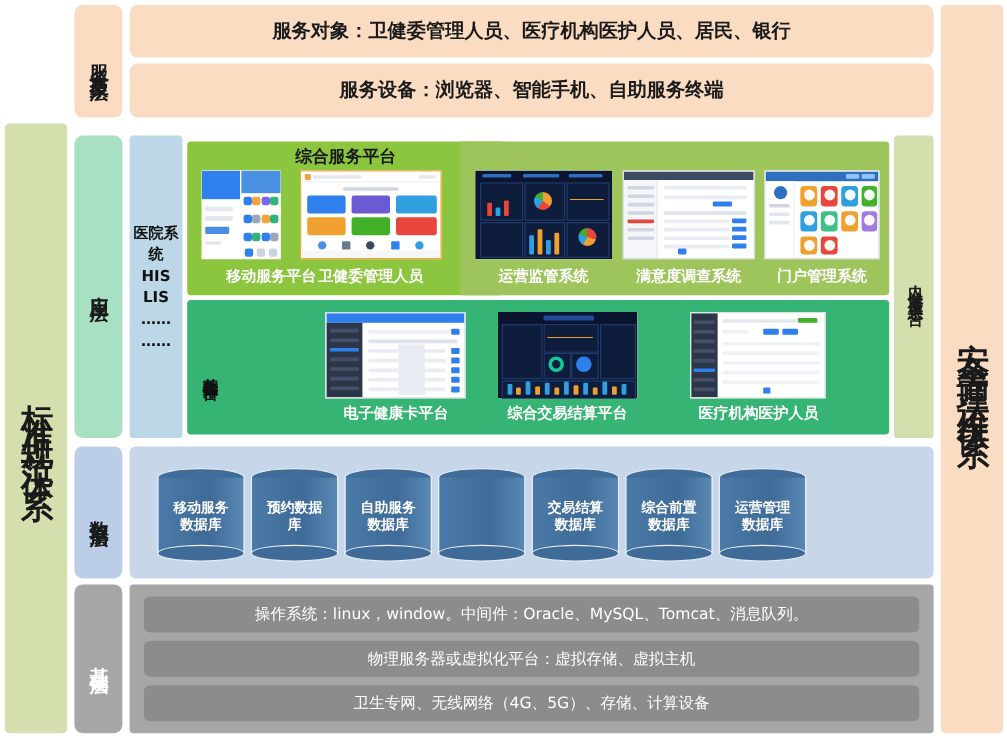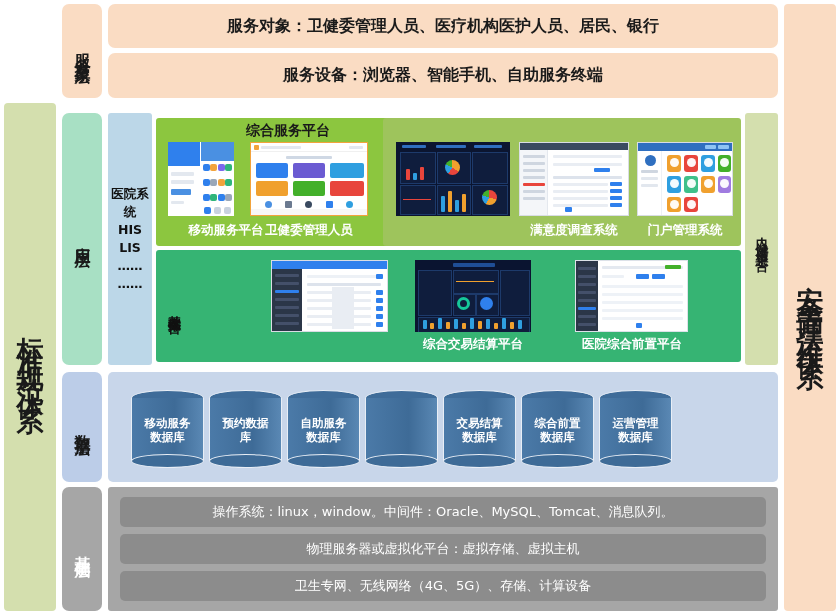--- a/index.html
+++ b/index.html
@@ -245,20 +245,21 @@
       <div class="panelbox" style="left:76px;top:43px;width:34px;height:28px;"></div>
       <div class="mk" style="left:7px;top:50px;width:28px;height:15px;
            background:linear-gradient(transparent 45%,#e8453c 45% 50%,transparent 50%);"></div>
       <div class="chartbar" style="left:45px;bottom:4px;width:4px;height:16px;background:#2f9fe0;"></div>
       <div class="chartbar" style="left:52px;bottom:4px;width:4px;height:21px;background:#f0a02e;"></div>
       <div class="chartbar" style="left:59px;bottom:4px;width:4px;height:12px;background:#2f9fe0;"></div>
       <div class="chartbar" style="left:66px;bottom:4px;width:4px;height:18px;background:#f0a02e;"></div>
       <div class="mk" style="left:86px;top:48px;width:15px;height:15px;border-radius:50%;
            background:conic-gradient(#e8453c 0 30%,#f0a02e 30% 58%,#2f9fe0 58% 80%,#43b02a 80% 100%);"></div>
     </div>
+    <div class="thumbcap" style="left:8px;top:104px;width:124px;">运营监管系统</div>
 
     <div class="thumb" style="left:136px;top:24px;width:110px;height:74px;border:1px solid #d9dde4;">
       <div class="mk" style="left:0;right:0;top:0;height:7px;background:#3a4a60;"></div>
       <div class="mk" style="left:0;top:7px;bottom:0;width:28px;background:#f4f6f9;border-right:1px solid #e4e8ee;"></div>
       <div class="sbrow" style="left:3px;width:22px;top:12px;background:#cfd6e0;"></div>
       <div class="sbrow" style="left:3px;width:22px;top:19px;background:#cfd6e0;"></div>
       <div class="sbrow" style="left:3px;width:22px;top:26px;background:#cfd6e0;"></div>
       <div class="sbrow" style="left:3px;width:22px;top:33px;background:#cfd6e0;"></div>
       <div class="sbrow" style="left:3px;width:22px;top:40px;background:#e8453c;"></div>
       <div class="sbrow" style="left:3px;width:22px;top:47px;background:#cfd6e0;"></div>
@@ -345,20 +346,21 @@
       <div class="trow" style="left:35px;right:16px;top:54px;"></div>
       <div class="trow" style="left:35px;right:16px;top:62px;"></div>
       <div class="mk" style="left:60px;top:26px;width:22px;height:42px;background:#e9edf3;"></div>
       <div class="bluebtn" style="right:4px;top:29px;width:7px;height:5px;"></div>
       <div class="bluebtn" style="right:4px;top:37px;width:7px;height:5px;"></div>
       <div class="bluebtn" style="right:4px;top:45px;width:7px;height:5px;"></div>
       <div class="bluebtn" style="right:4px;top:53px;width:7px;height:5px;"></div>
       <div class="bluebtn" style="right:4px;top:61px;width:7px;height:5px;"></div>
       <div class="bluebtn" style="right:4px;top:13px;width:7px;height:5px;"></div>
     </div>
+    <div class="thumbcap" style="left:110px;top:86px;width:128px;">电子健康卡平台</div>
 
     <div class="thumb" style="left:259px;top:10px;width:116px;height:72px;">
       <div class="darkdash" style="background:#0a1430;"></div>
       <div class="bar" style="left:38px;top:3px;width:42px;height:4px;background:#1f4e96;"></div>
       <div class="panelbox" style="left:3px;top:10px;width:32px;height:44px;"></div>
       <div class="panelbox" style="left:38px;top:10px;width:44px;height:22px;"></div>
       <div class="panelbox" style="left:85px;top:10px;width:28px;height:44px;"></div>
       <div class="mk" style="left:41px;top:14px;width:38px;height:14px;
            background:linear-gradient(transparent 50%,#f0a02e 50% 56%,transparent 56%);"></div>
       <div class="panelbox" style="left:38px;top:34px;width:21px;height:20px;"></div>
@@ -397,21 +399,21 @@
       <div class="trow" style="left:26px;width:22px;top:14px;background:#edf1f6;"></div>
       <div class="bluebtn" style="left:60px;top:13px;width:13px;height:5px;"></div>
       <div class="bluebtn" style="left:76px;top:13px;width:13px;height:5px;"></div>
       <div class="trow" style="left:26px;right:4px;top:24px;background:#eef2f7;"></div>
       <div class="trow" style="left:26px;right:4px;top:32px;background:#eef2f7;"></div>
       <div class="trow" style="left:26px;right:4px;top:40px;background:#eef2f7;"></div>
       <div class="trow" style="left:26px;right:4px;top:48px;background:#eef2f7;"></div>
       <div class="trow" style="left:26px;right:4px;top:56px;background:#eef2f7;"></div>
       <div class="bluebtn" style="left:60px;bottom:3px;width:6px;height:5px;"></div>
     </div>
-    <div class="thumbcap" style="left:412px;top:86px;width:128px;">医院综合前置平台</div>
+    <div class="thumbcap" style="left:412px;top:86px;width:128px;">医疗机构医护人员</div>
   </div>
 
   <div id="data-panel">
     <div class="cyl" style="left:23px;">
       <div class="top"></div>
         <div class="body"></div>
         <div class="bot"></div>
       <div class="lab">
         <div>移动服务</div>
         <div>数据库</div>

